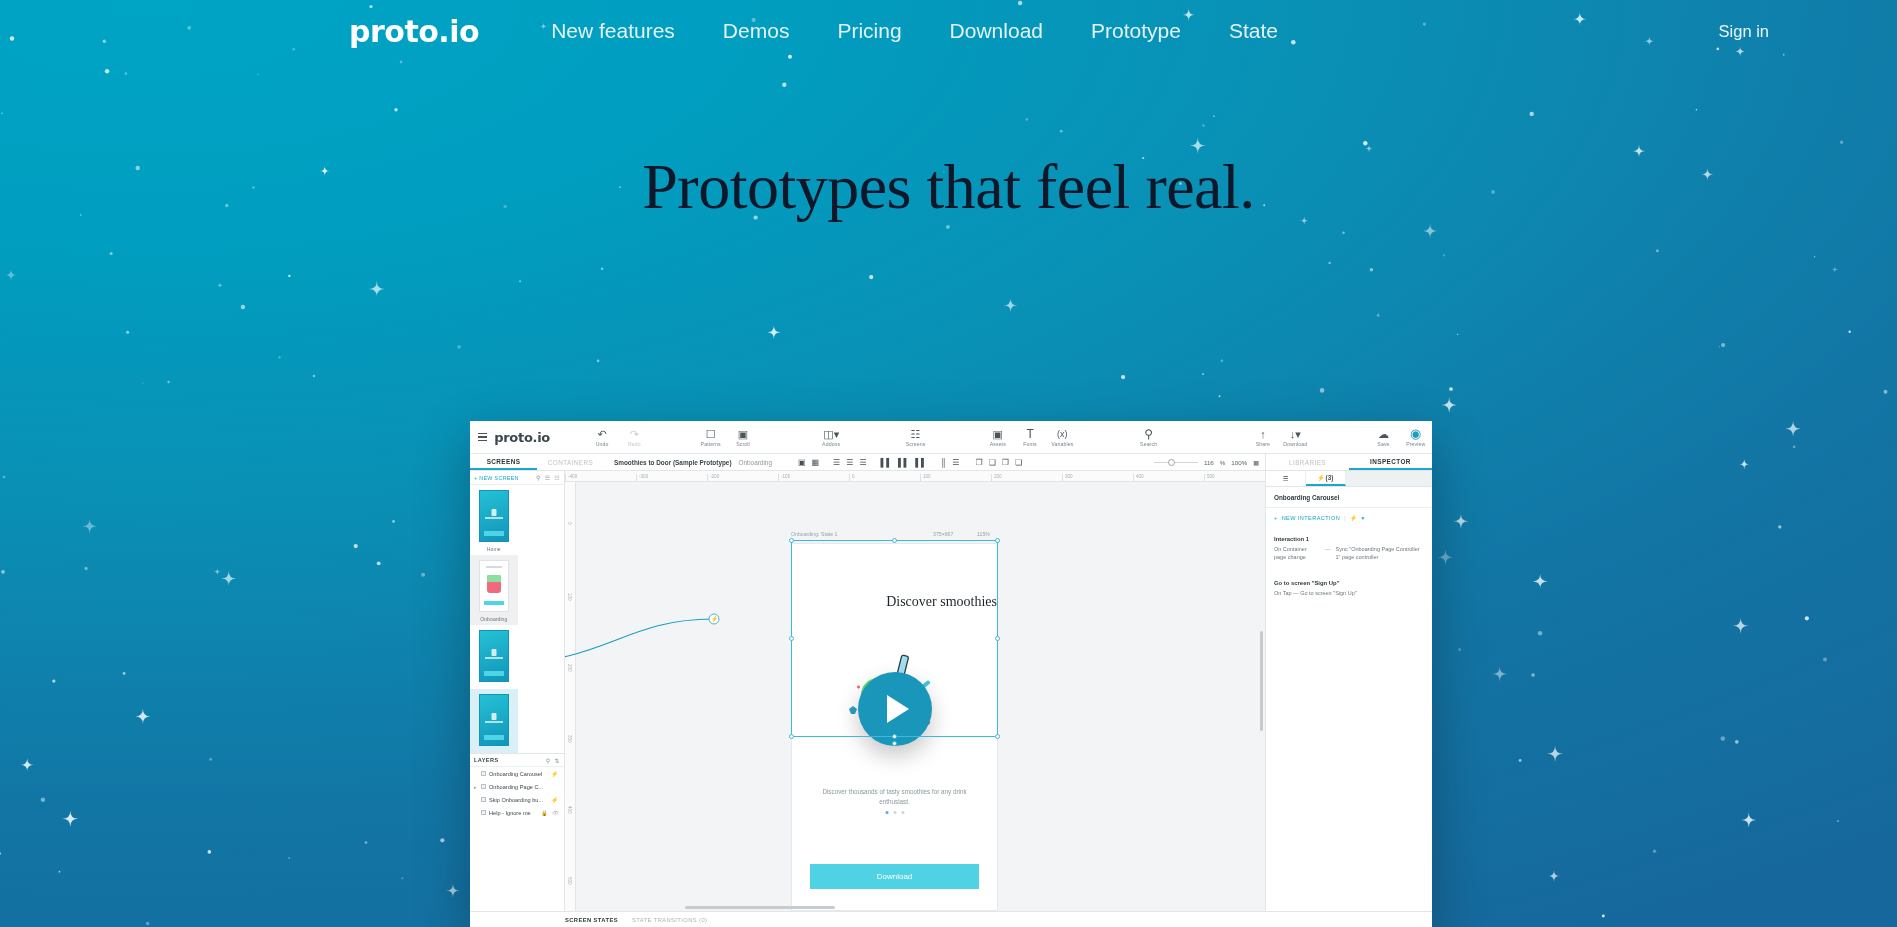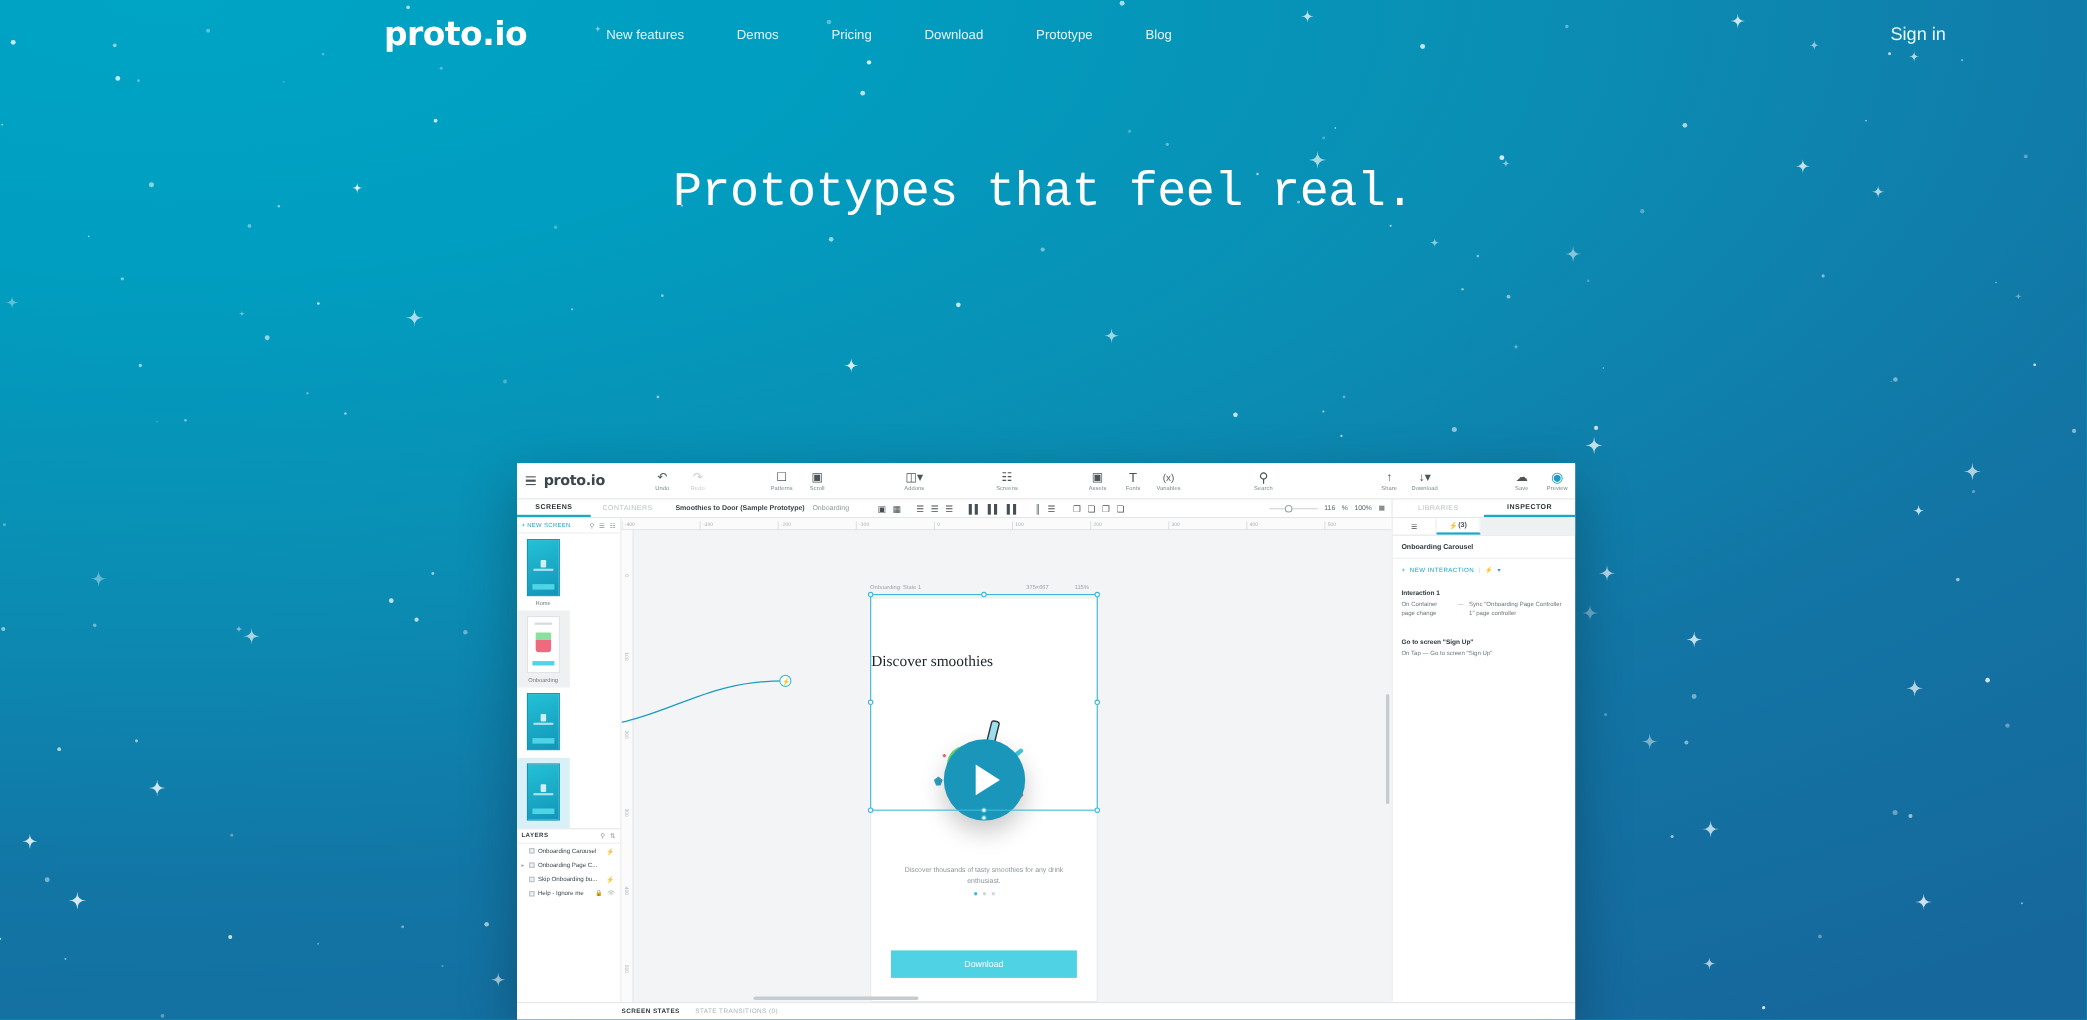--- a/index.html
+++ b/index.html
@@ -20,35 +20,35 @@
     position:absolute; top:0; left:0; right:0; height:62px;
     display:flex; align-items:center; z-index:20;
   }
   #brand-logo {
     margin-left:349px;
     color:#fff; font-size:30px; font-weight:700; letter-spacing:-0.5px;
     font-family:"DejaVu Sans", sans-serif;
   }
   #main-nav { display:flex; align-items:center; margin-left:48px; }
   #main-nav .nav-link {
-    color:#e3f3f8; font-size:12px; margin:0 24px; text-decoration:none;
+    color:#e3f3f8; font-size:21px; margin:0 24px; text-decoration:none;
     white-space:nowrap; cursor:pointer;
   }
   #header-right { margin-left:auto; display:flex; align-items:center; margin-right:84px;flex-direction:column; }
   #signin-link { color:#eaf6fa; font-size:16.5px; margin-right:44px; cursor:pointer; text-decoration:none; }
   #cta-button {
     background:#fff; color:#17a2c6; font-size:15px; letter-spacing:1.1px;
     padding:13px 26px; border:none; cursor:pointer; font-family:"Liberation Sans",sans-serif;
     white-space:nowrap;
   }
   
   #hero { position:absolute; top:150px; left:0; right:0; text-align:center; z-index:10; }
   #hero-title {
-    color:#ffffff; font-weight:300; font-size:44px; letter-spacing:-0.5px;
-    font-family:Liberation Mono, monospace; line-height:1.15;
+    color:#0f172a; font-weight:300; font-size:64px; letter-spacing:-0.5px;
+    font-family:Liberation Serif, serif; line-height:1.15;
   }
   #hero-sub {
     color:#eaf7fb; font-weight:300; font-size:23px; line-height:1.42;
     margin-top:32px; font-family:"DejaVu Sans", sans-serif;
   }
   
   #app-window {
     position:absolute; left:470px; top:421px; width:962px; height:506px;
     background:#fff; box-shadow:0 18px 50px rgba(0,0,0,.28); overflow:hidden;
     font-family:"Liberation Sans", sans-serif; z-index:10;
@@ -110,21 +110,21 @@
   #ruler-v .tickv { position:absolute; left:2px; writing-mode:vertical-rl; }
   #phone {
     position:absolute; left:226px; top:72px; width:207px; height:368px;
     background:#fff; border:1px solid #e7eaec;
   }
   #sel-label { position:absolute; left:226px; top:60px; font-size:5.2px; color:#9aa3a8; }
   #sel-dims { position:absolute; left:368px; top:60px; font-size:5.2px; color:#9aa3a8; }
   #sel-zoom { position:absolute; left:412px; top:60px; font-size:5.2px; color:#9aa3a8; }
   #sel-box { position:absolute; left:226px; top:69px; width:207px; height:197px; border:1px solid #3fb9da; }
   .handle { position:absolute; width:5px; height:5px; border:1px solid #3fb9da; background:#fff; border-radius:50%; }
-  #phone-title { position:absolute; top:50px; left:0; right:0; text-align:left; font-size:14px; color:#1d2529; font-family:"Liberation Serif", serif; }
+  #phone-title { position:absolute; top:50px; left:0; right:0; text-align:right; font-size:14px; color:#1d2529; font-family:"Liberation Serif", serif; }
   #phone-sub { position:absolute; top:243px; left:18px; right:18px; text-align:center; font-size:6.3px; color:#8c979c; line-height:1.55; }
   #phone-continue { position:absolute; left:18px; right:18px; top:320px; height:25px; background:#4fd2e3; color:#fff; font-size:8px; display:flex; align-items:center; justify-content:center; cursor:pointer;}
   #illus { position:absolute; left:50%; top:95px; transform:translateX(-50%); width:120px; height:120px; }
   #play-circle { position:absolute; left:50%; top:128px; transform:translateX(-50%); width:74px; height:74px; border-radius:50%; background:#1b96bb; box-shadow:0 10px 22px rgba(0,0,0,.22); display:flex; align-items:center; justify-content:center; cursor:pointer;}
   #play-tri { width:0;height:0;border-left:22px solid #fff; border-top:14px solid transparent; border-bottom:14px solid transparent; margin-left:7px;}
   #dots { position:absolute; left:50%; top:267px; transform:translateX(-50%); display:flex; gap:5px; }
   #dots i { width:3px;height:3px;border-radius:50%;background:#cfd6d9; display:block;}
   #dots i.on { background:#3fb9da; }
   #link-line { position:absolute; left:0; top:0; width:100%; height:100%; pointer-events:none; }
   #hscroll { position:absolute; bottom:2px; left:120px; width:150px; height:3px; background:#c5cbcf; border-radius:2px; }
@@ -292,21 +292,21 @@
   </svg>
 
 <div id="site-header">
   <div id="brand-logo">proto.io</div>
   <nav id="main-nav">
     <a class="nav-link">New features</a>
     <a class="nav-link">Demos</a>
     <a class="nav-link">Pricing</a>
     <a class="nav-link">Download</a>
     <a class="nav-link">Prototype</a>
-    <a class="nav-link">Blog</a>
+    <a class="nav-link">State</a>
   </nav>
   <div id="header-right">
     <a id="signin-link">Sign in</a>
   </div>
 </div>
 
 <div id="hero">
   <h1 id="hero-title">Prototypes that feel real.</h1>
 </div>
 

